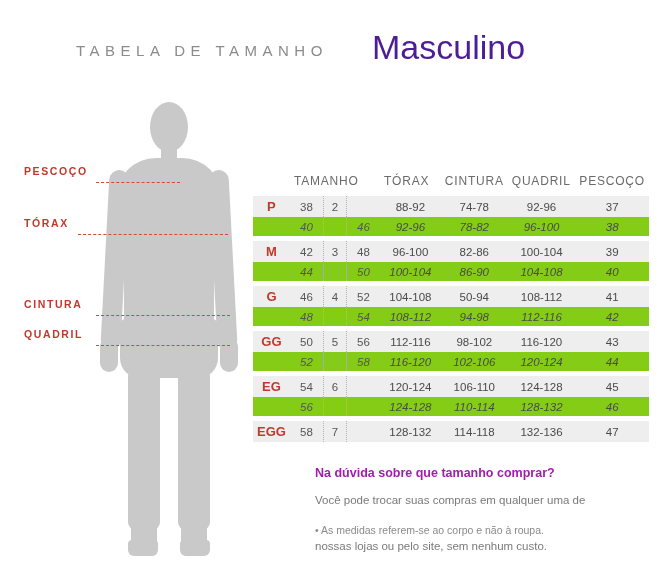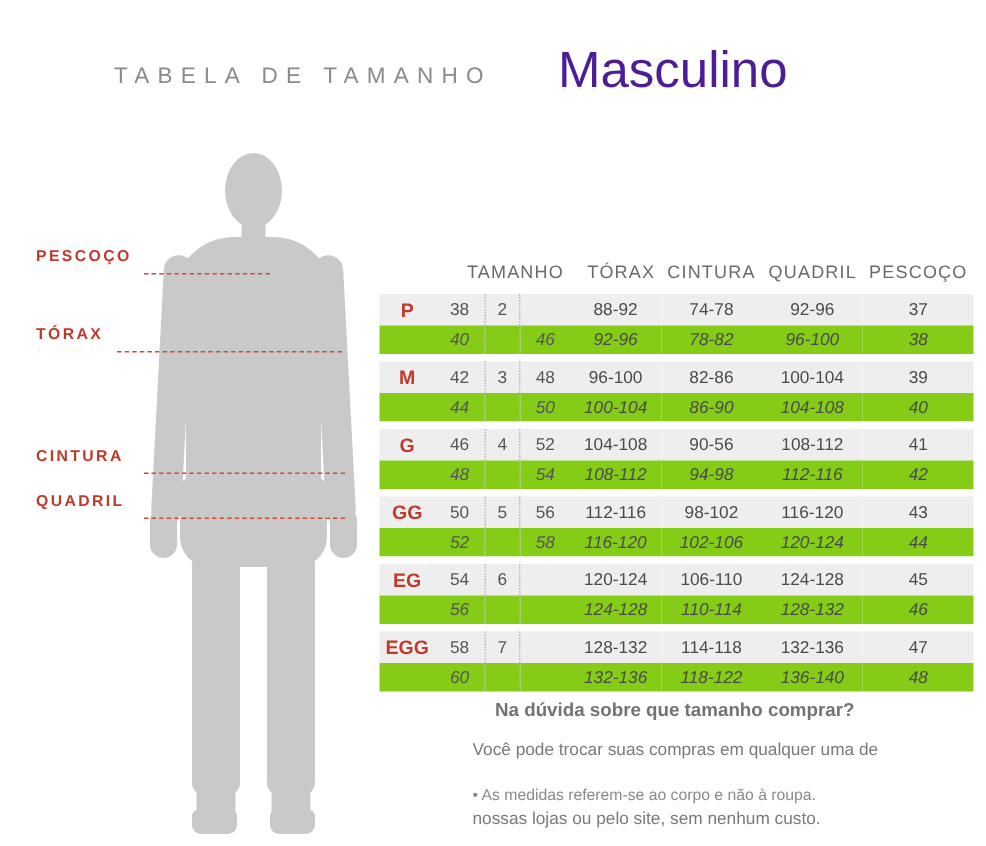--- a/index.html
+++ b/index.html
@@ -149,21 +149,21 @@
     width: 396px;
     font-size: 11.5px;
     color: #4a4a4a;
   }
   table.size-table th {
     font-weight: normal;
     color: #6a6a6a;
     font-size: 12px;
     letter-spacing: 0.8px;
     padding: 6px 4px 8px 4px;
-    text-align: right;
+    text-align: left;
     background: #ffffff;
   }
   table.size-table td {
     padding: 3px 4px;
     text-align: center;
     height: 19px;
   }
   tr.band-a td { background: #eeeeee; }
   tr.band-b td { background: #84cc16; font-style: italic; }
   tr.spacer td { background: #ffffff; height: 5px; padding: 0; }
@@ -192,22 +192,22 @@
   
   #footer-note {
     position: absolute;
     left: 315px;
     top: 466px;
     width: 330px;
   }
   #note-title {
     font-size: 12.5px;
     font-weight: bold;
-    color: #737373;
-    margin: 0 0 12px 15px;
+    color: #a21caf;
+    margin: 0 0 12px 0;
   }
   .note-line {
     font-size: 11.5px;
     color: #7a7a7a;
     line-height: 16px;
     margin: 0;
   }
   #note-small {
     font-size: 10.5px;
     color: #8a8a8a;
@@ -319,21 +319,21 @@
         </tr>
         <tr class="spacer">
           <td colspan="8"></td>
         </tr>
         <tr class="band-a">
           <td class="col-size">G</td>
           <td class="col-num">46</td>
           <td class="col-mid">4</td>
           <td class="col-num2">52</td>
           <td class="col-torax">104-108</td>
-          <td class="col-cintura">90-56</td>
+          <td class="col-cintura">50-94</td>
           <td class="col-quadril">108-112</td>
           <td class="col-pescoco">41</td>
         </tr>
         <tr class="band-b">
           <td class="col-size"></td>
           <td class="col-num">48</td>
           <td class="col-mid"></td>
           <td class="col-num2">54</td>
           <td class="col-torax">108-112</td>
           <td class="col-cintura">94-98</td>
@@ -392,30 +392,20 @@
         <tr class="band-a">
           <td class="col-size">EGG</td>
           <td class="col-num">58</td>
           <td class="col-mid">7</td>
           <td class="col-num2"></td>
           <td class="col-torax">128-132</td>
           <td class="col-cintura">114-118</td>
           <td class="col-quadril">132-136</td>
           <td class="col-pescoco">47</td>
         </tr>
-        <tr class="band-b">
-          <td class="col-size"></td>
-          <td class="col-num">60</td>
-          <td class="col-mid"></td>
-          <td class="col-num2"></td>
-          <td class="col-torax">132-136</td>
-          <td class="col-cintura">118-122</td>
-          <td class="col-quadril">136-140</td>
-          <td class="col-pescoco">48</td>
-        </tr>
       </tbody>
   </table>
 </div>
 
 <div id="footer-note">
   <p id="note-title">Na dúvida sobre que tamanho comprar?</p>
   <p class="note-line">Você pode trocar suas compras em qualquer uma de</p>
   <p class="note-line" id="note-small">• As medidas referem-se ao corpo e não à roupa.</p>
   <p class="note-line">nossas lojas ou pelo site, sem nenhum custo.</p>
 </div>

